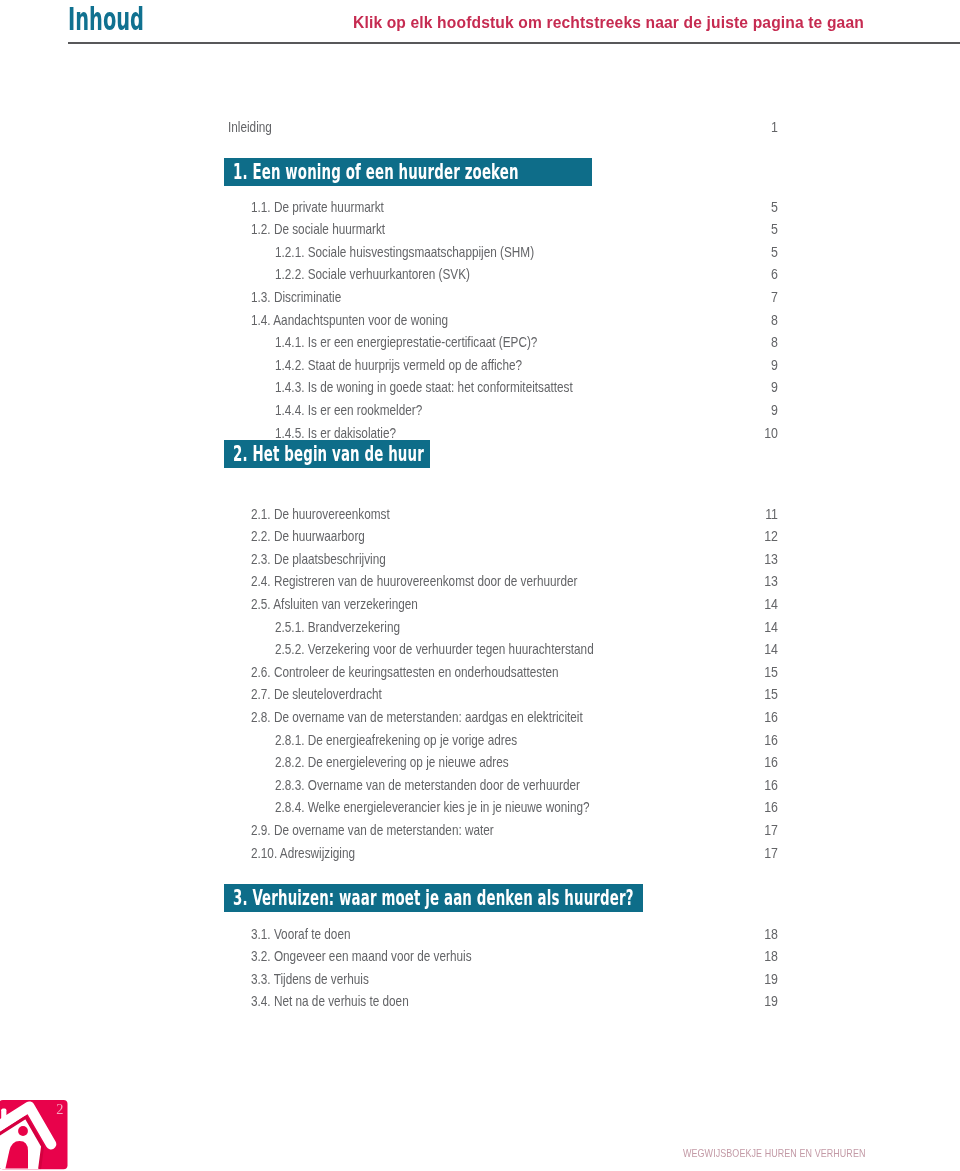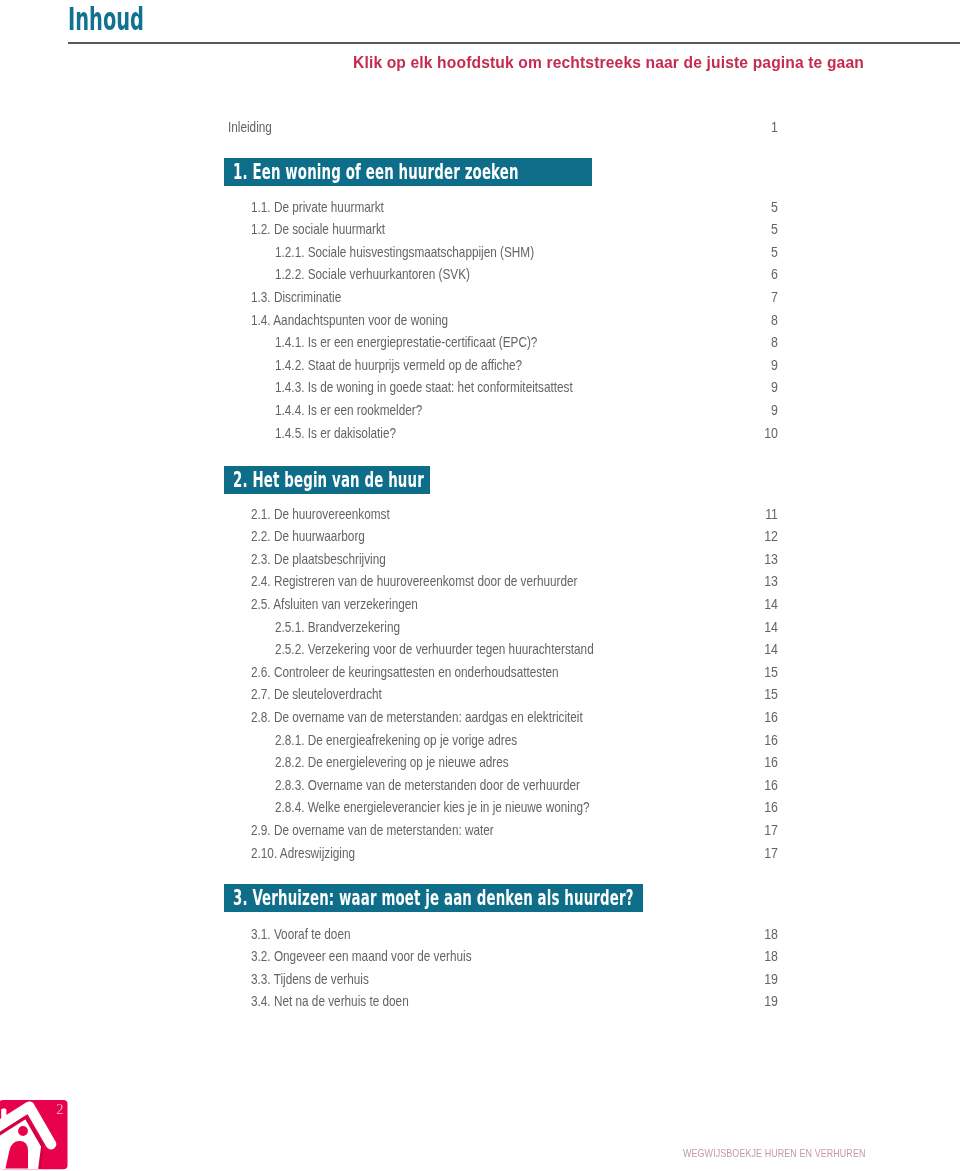--- a/index.html
+++ b/index.html
@@ -6,21 +6,21 @@
   html,body{margin:0;padding:0;}
   body{width:960px;height:1171px;background:#ffffff;font-family:"Liberation Sans",sans-serif;overflow:hidden;position:relative;
         -webkit-font-smoothing:antialiased;}
   .page{position:relative;width:960px;height:1171px;filter:opacity(1);}
 
   
   .hdr-title{position:absolute;left:68px;top:1px;font-family:"DejaVu Sans Condensed","DejaVu Sans",sans-serif;
              font-weight:700;font-size:32px;line-height:36px;color:#107190;
              transform:scaleX(0.675);transform-origin:0 50%;}
   .hdr-sub{position:absolute;left:353px;top:14px;font-family:"Liberation Sans",sans-serif;font-weight:700;
-           font-size:15.6px;color:#C62B51;letter-spacing:0.15px;margin-top:40px;}
+           font-size:15.6px;color:#C62B51;letter-spacing:0.15px;}
   .hdr-rule{position:absolute;left:68px;top:42px;width:892px;height:2px;background:#58585A;}
 
   
   .toc{position:absolute;left:0;top:0;width:960px;}
   .row{position:absolute;height:17px;}
   .row .t{position:absolute;left:0;top:0;white-space:nowrap;font-size:14.4px;line-height:17px;
           color:#636467;transform:scaleX(0.818);transform-origin:0 50%;}
   .row .p{position:absolute;width:40px;text-align:right;top:0;font-size:14.4px;line-height:17px;
           color:#636467;transform:scaleX(0.86);transform-origin:100% 50%;}
 
@@ -87,21 +87,21 @@
         <span class="p" style="left: 738px;">9</span>
       </div>
       <div class="row" style="top: 402px;">
         <span class="t" style="left: 274.6px;">1.4.4. Is er een rookmelder?</span>
         <span class="p" style="left: 738px;">9</span>
       </div>
       <div class="row" style="top: 424.6px;">
         <span class="t" style="left: 274.6px;">1.4.5. Is er dakisolatie?</span>
         <span class="p" style="left: 738px;">10</span>
       </div>
-      <div class="banner" style="left: 224px; top: 466px; height: 28px; width: 206px;">
+      <div class="banner" style="left: 224px; top: 440px; height: 28px; width: 206px;">
         <span>2. Het begin van de huur</span>
       </div>
       <div class="row" style="top: 505.6px;">
         <span class="t" style="left: 250.9px;">2.1. De huurovereenkomst</span>
         <span class="p" style="left: 738px;">11</span>
       </div>
       <div class="row" style="top: 528.2px;">
         <span class="t" style="left: 250.9px;">2.2. De huurwaarborg</span>
         <span class="p" style="left: 738px;">12</span>
       </div>

